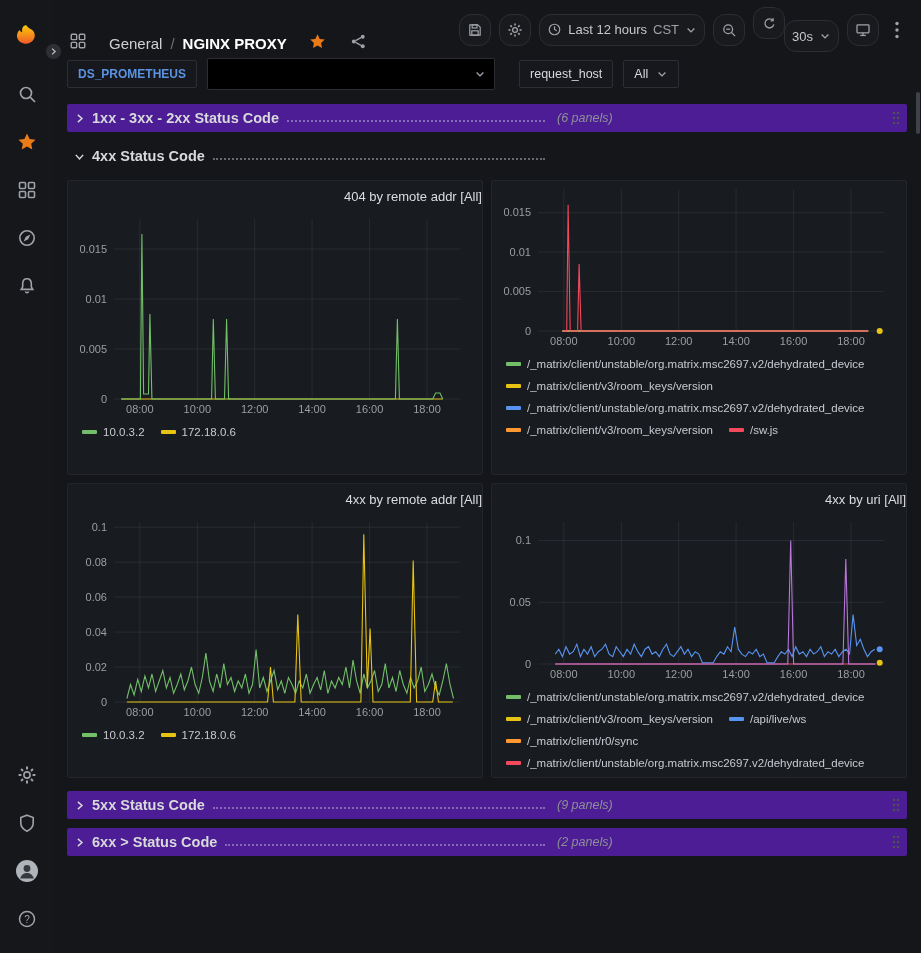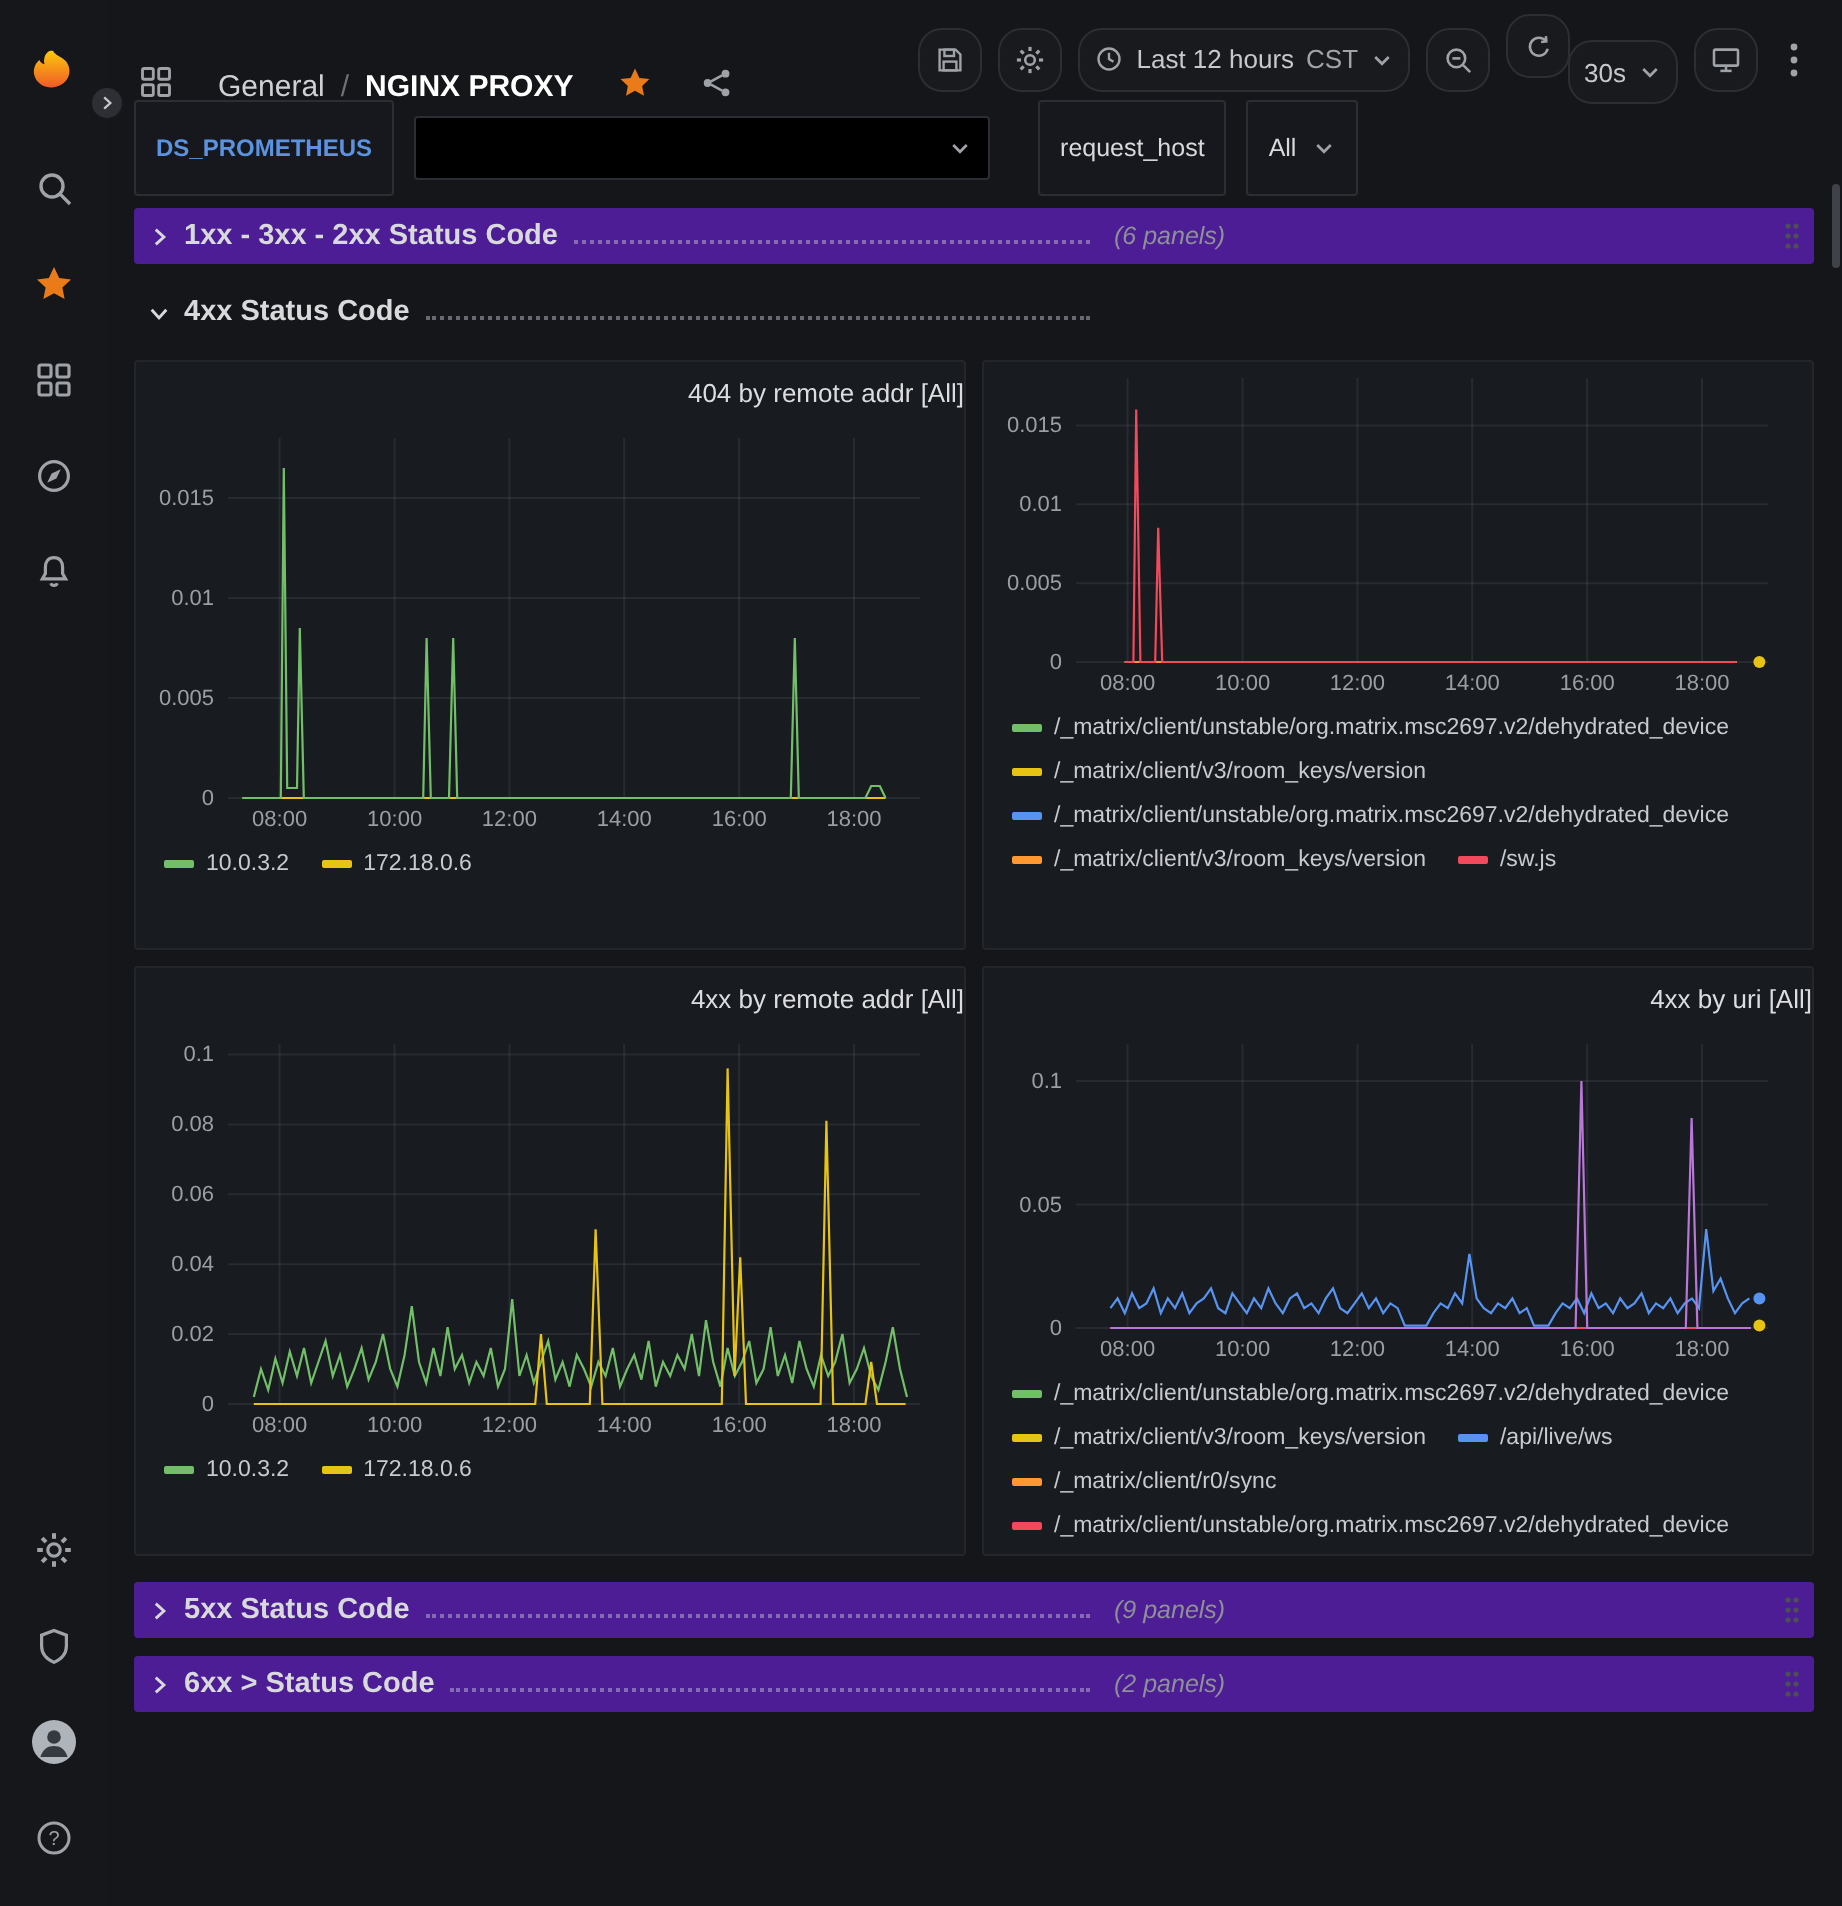--- a/index.html
+++ b/index.html
@@ -50,21 +50,21 @@
   .btn-group { display:flex; }
   .btn-group .nav-btn + .nav-btn { margin-left:-1px;margin-top:13px; }
   .kebab-btn { border:none; background:none; min-width:20px; padding:0 2px; }
 
   
   .submenu {
     height:44px; flex:0 0 44px; display:flex; align-items:center; gap:10px;
     padding:0 14px; background:#14161a;
   }
   .chip {
-    height:48px; display:flex; align-items:center; padding:0 10px;
+    height:28px; display:flex; align-items:center; padding:0 10px;
     background:#16181d; border:1px solid #2c2e33; border-radius:2px;
     font-size:12.5px; font-weight:500; cursor:pointer;
   }
   .chip.ds-label { color:#5b93e0; font-weight:700; font-size:12px; }
   .chip.host-label { color:#d8d9da; }
   .black-select {
     height:32px; width:288px; background:#000000; border:1px solid #2c2e33;
     border-radius:2px; display:flex; align-items:center; justify-content:flex-end;
     padding:0 8px; cursor:pointer; margin-right:14px;
   }

